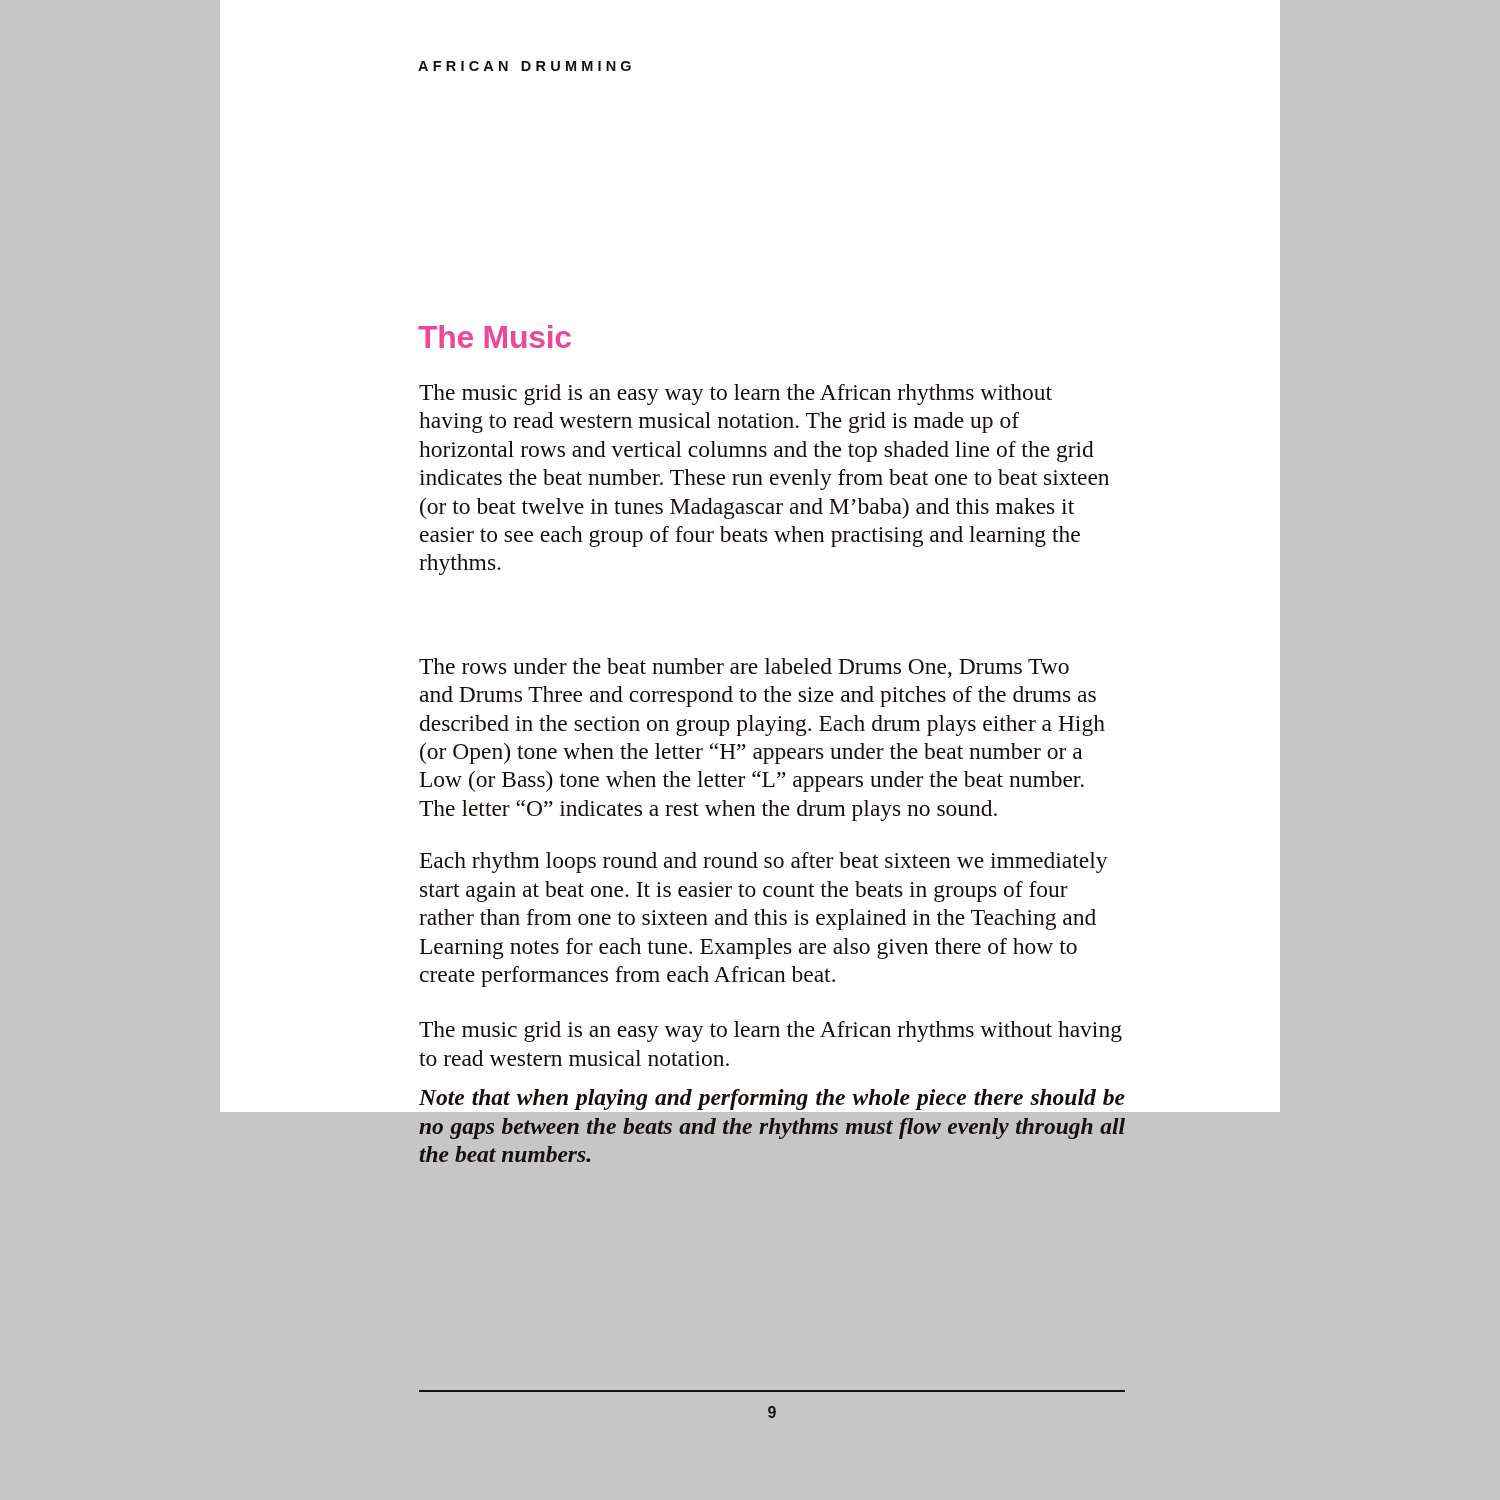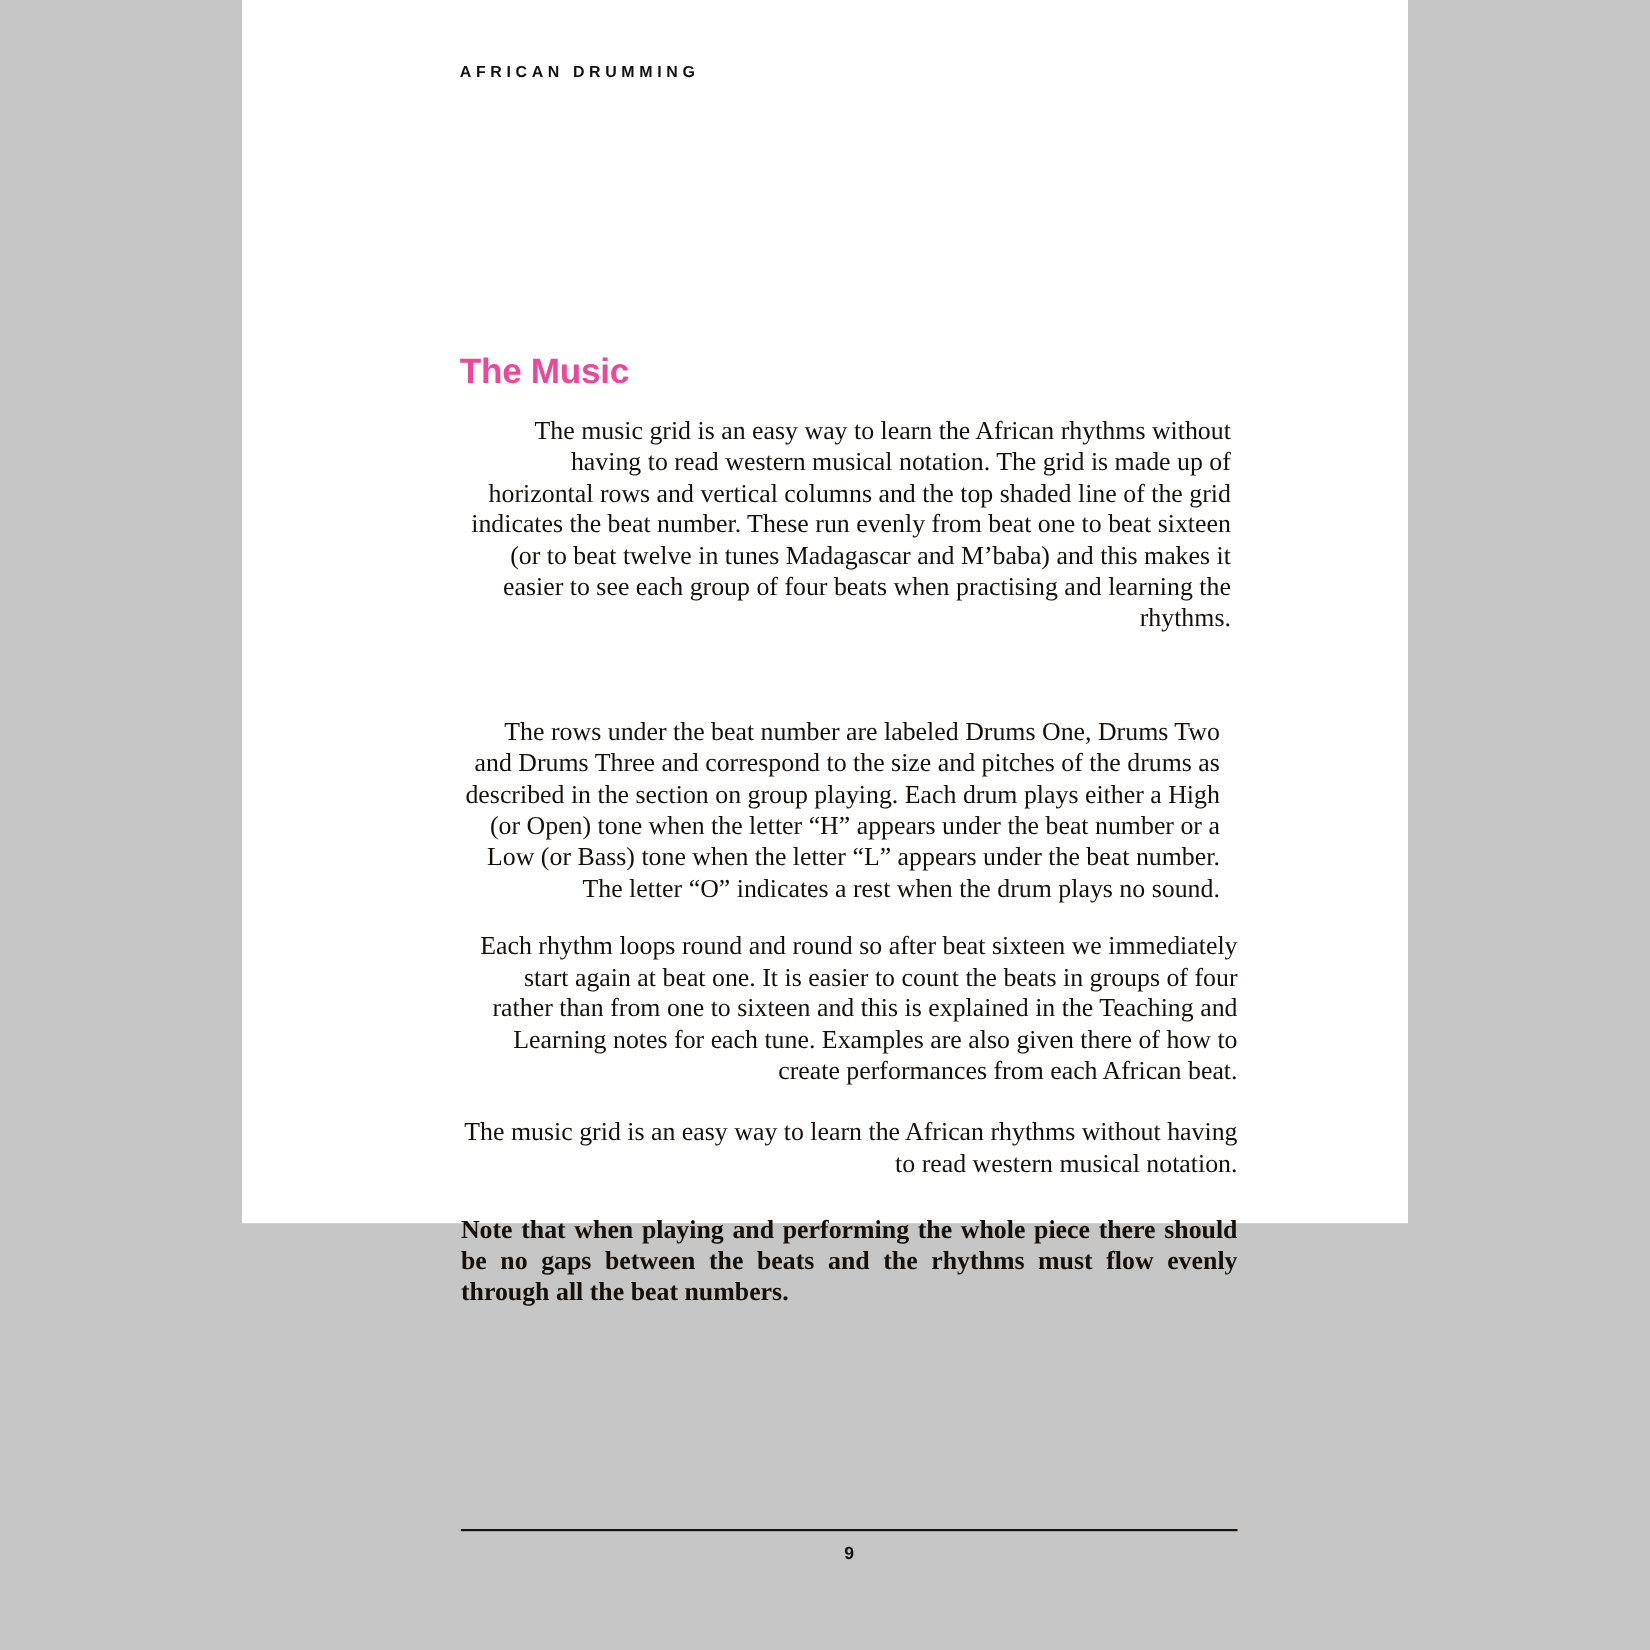--- a/index.html
+++ b/index.html
@@ -75,31 +75,32 @@
     position: absolute;
     left: 199px;
     top: 378px;
     width: 706px;
   }
   p.para {
     margin: 0 0 0 0;
     font-size: 23.5px;
     line-height: 28.4px;
     color: #15100c;
-    text-align: right;
+    text-align: left;
   }
   p.p1 { width: 700px; }
   p.p2 { margin-top: 75px; width: 690px; }
   p.p3 { margin-top: 24px; width: 706px; }
   p.p4 { margin-top: 27px; width: 706px; }
   p.note {
-    margin-top: 32px;
+    margin-top: 11px;
     width: 706px;
     font-weight: bold;
     text-align: justify;
+    font-style: italic;
   }
   .footer-rule {
     position: absolute;
     left: 199px;
     top: 1390px;
     width: 706px;
     height: 2px;
     background: #17120e;
   }
   .page-number {

